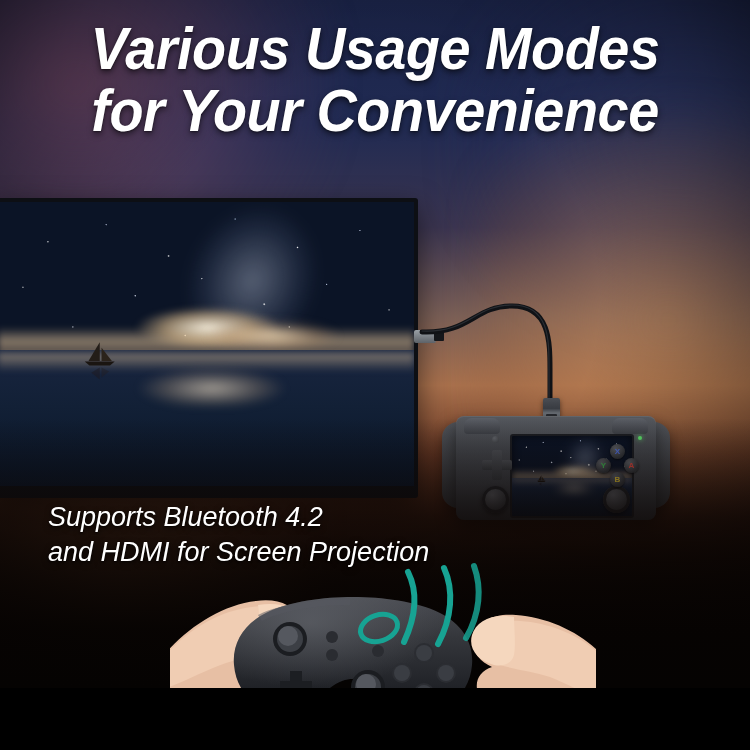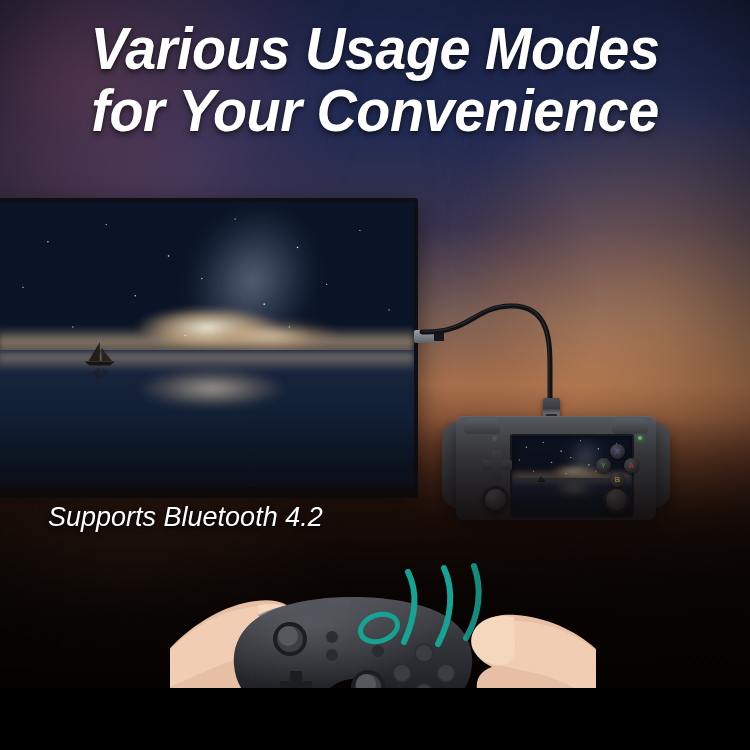--- a/index.html
+++ b/index.html
@@ -380,20 +380,21 @@
         <div class="hh-btn a">A</div>
         <div class="hh-btn b">B</div>
       </div>
     </div>
   </div>
 
   <div class="bg-bottom-dark"></div>
 
   <div class="subtitle">
     <span>Supports Bluetooth 4.2</span>
+    <span>and HDMI for Screen Projection</span>
   </div>
 
   <div class="gamepad-scene">
 
     <div class="hand hand-left">
       <svg viewBox="0 0 210 168" preserveAspectRatio="none">
         <path d="M-6 72 C18 44 52 22 86 18 C108 15 124 22 130 36
                  C136 50 130 64 116 70 C128 72 134 82 130 94
                  C126 108 110 116 92 120 C104 126 104 138 94 146
                  C82 156 56 160 34 154 C14 148 0 130 -6 108 Z" fill="#e7bfa4"></path>

